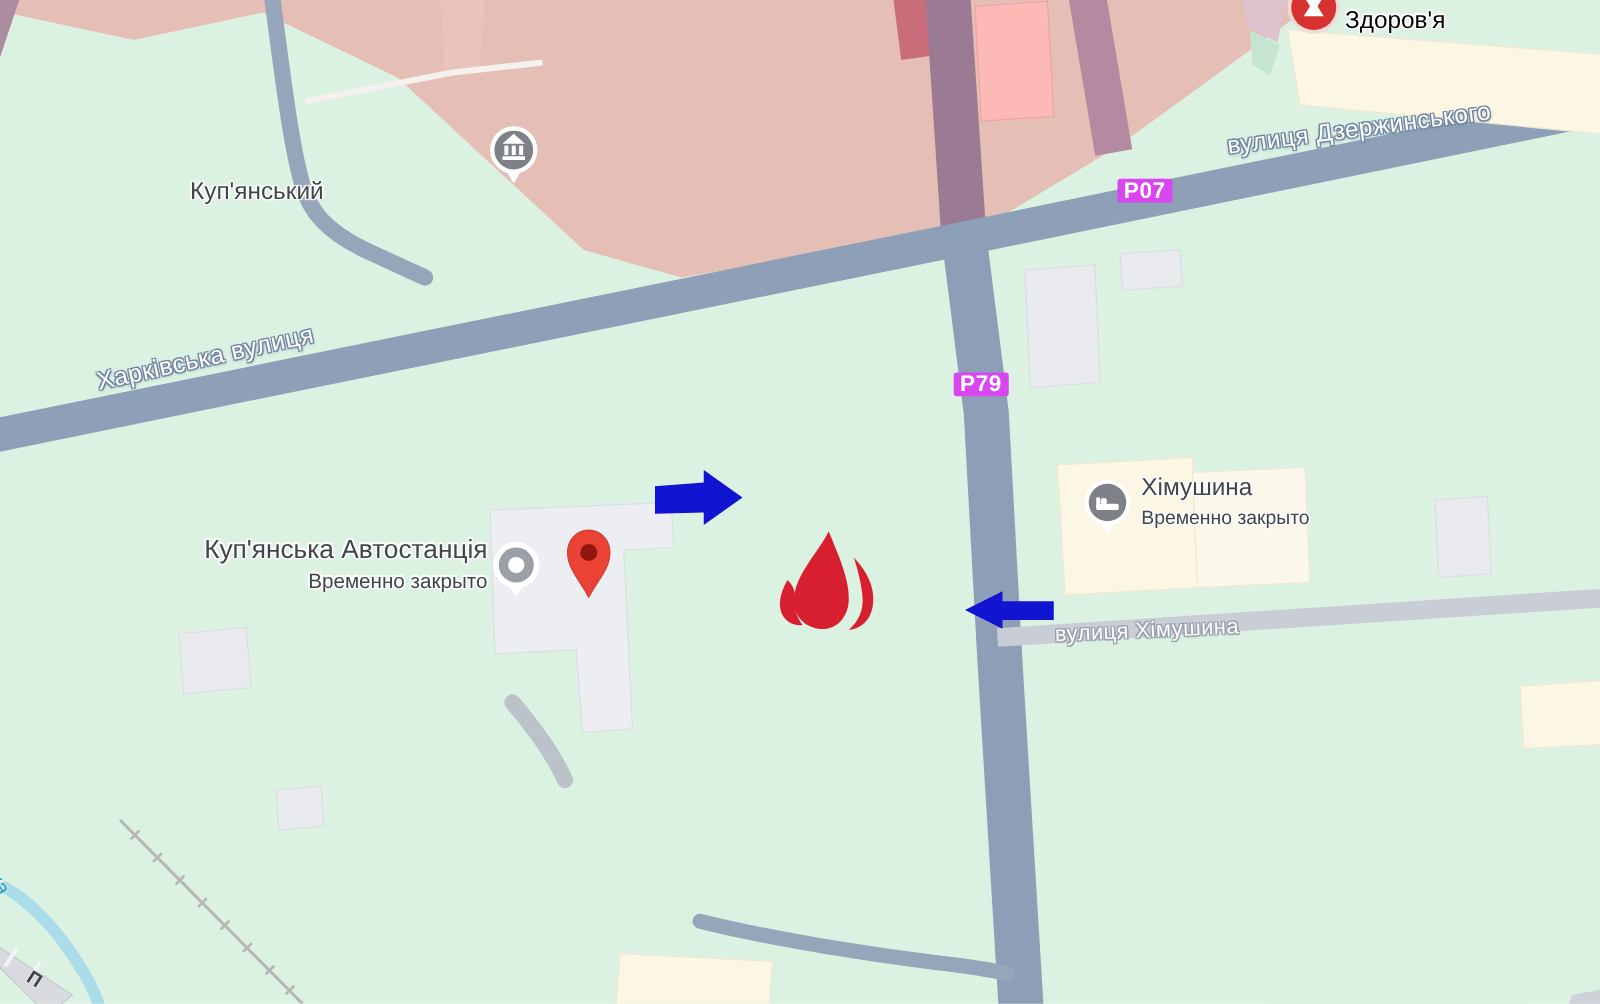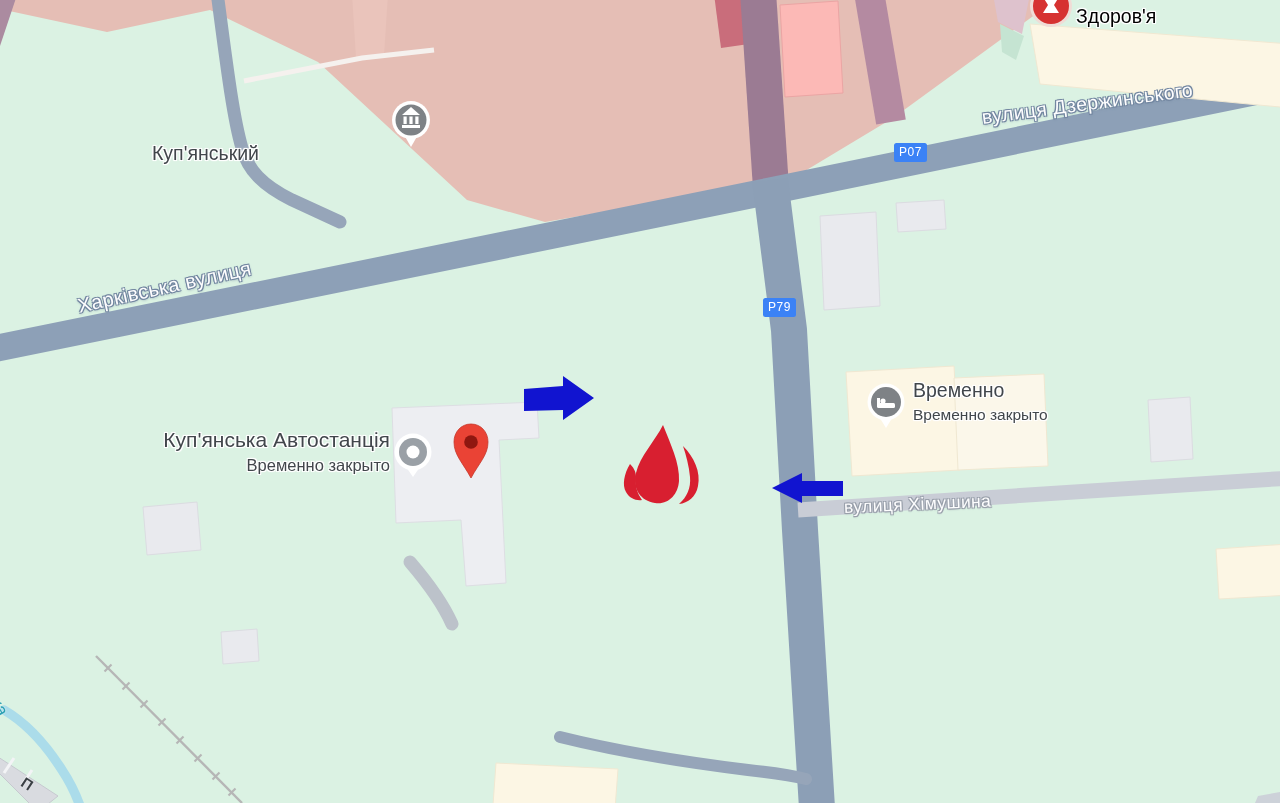--- a/index.html
+++ b/index.html
@@ -25,21 +25,21 @@
   .avto .name{font-size:21px;}
   .avto .status{font-size:16.5px;margin-top:4px;}
   .pir{left:913px;top:379px;text-align:left;}
   .pir .name{font-size:19.5px;}
   .pir .status{font-size:15.5px;margin-top:4px;}
   .river-lbl{left:4px;top:694px;font-size:18px;color:#2a9fb3;transform:rotate(62deg);transform-origin:left top;
     text-shadow:0 0 2px #e8f6f0;}
   .roadp-lbl{left:22px;top:775px;font-size:15px;color:#3b4045;transform:rotate(33deg);font-weight:bold;
     text-shadow:0 0 2px #e6e8eb;}
   
-  .badge{position:absolute;z-index:2;background:#3b82f6;color:#fff;font-size:12px;font-weight:normal;
+  .badge{position:absolute;z-index:2;background:#d946ef;color:#fff;font-size:18px;font-weight:bold;
     letter-spacing:.5px;padding:2px 5px 3px;border-radius:2.5px;line-height:14px;}
   .p07{left:894px;top:143px;}
   .p79{left:763px;top:298px;}
 </style>
 </head>
 <body>
 
 <div class="map">
 
   <svg class="layer base" width="1280" height="803" viewBox="0 0 1280 803">
@@ -128,21 +128,21 @@
   </div>
 
   <div class="lbl poi zdor">Здоров'я</div>
 
   <div class="lbl poi avto">
     <div class="name">Куп'янська Автостанція</div>
     <div class="status">Временно закрыто</div>
   </div>
 
   <div class="lbl poi pir">
-    <div class="name">Временно</div>
+    <div class="name">Хімушина</div>
     <div class="status">Временно закрыто</div>
   </div>
 
   <div class="lbl river-lbl">ка</div>
   <div class="lbl roadp-lbl">П</div>
 
   <svg class="layer anno" width="1280" height="803" viewBox="0 0 1280 803">
 
     <g>
       <polygon points="403,133 419,133 411,147" fill="#fff"></polygon>

